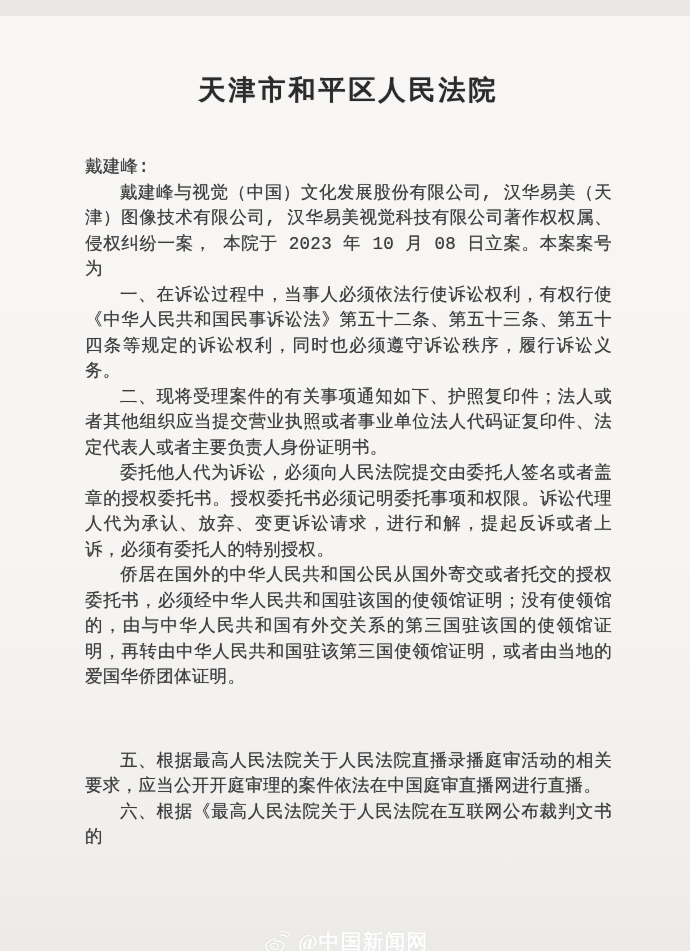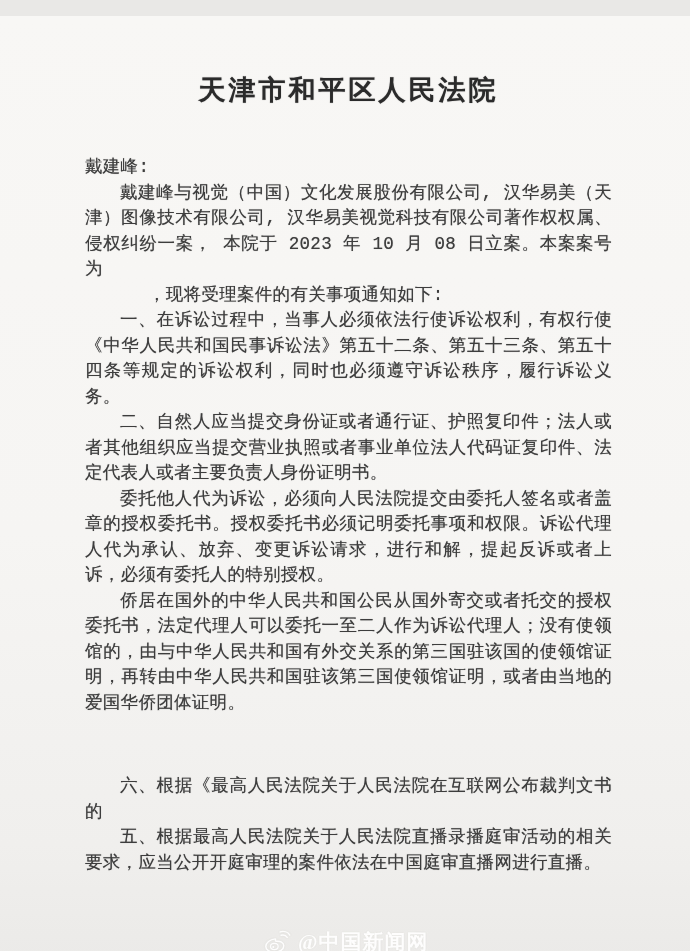--- a/index.html
+++ b/index.html
@@ -68,31 +68,30 @@
 <div class="page">
   <div class="doc">
 
     <div class="title-block">
       <div class="title-line">天津市和平区人民法院</div>
     </div>
 
     <div class="body-text salutation">戴建峰:</div>
 
     <div class="body-text para">戴建峰与视觉（中国）文化发展股份有限公司, 汉华易美（天津）图像技术有限公司, 汉华易美视觉科技有限公司著作权权属、侵权纠纷一案， 本院于 2023 年 10 月 08 日立案。本案案号为</div>
-    <div class="body-text cont-line">，现将受理案件的有关事项通知如下:</div>
 
     <div class="body-text para">一、在诉讼过程中，当事人必须依法行使诉讼权利，有权行使《中华人民共和国民事诉讼法》第五十二条、第五十三条、第五十四条等规定的诉讼权利，同时也必须遵守诉讼秩序，履行诉讼义务。</div>
-    <div class="body-text para">二、自然人应当提交身份证或者通行证、护照复印件；法人或者其他组织应当提交营业执照或者事业单位法人代码证复印件、法定代表人或者主要负责人身份证明书。</div>
+    <div class="body-text para">二、现将受理案件的有关事项通知如下、护照复印件；法人或者其他组织应当提交营业执照或者事业单位法人代码证复印件、法定代表人或者主要负责人身份证明书。</div>
     <div class="body-text para">委托他人代为诉讼，必须向人民法院提交由委托人签名或者盖章的授权委托书。授权委托书必须记明委托事项和权限。诉讼代理人代为承认、放弃、变更诉讼请求，进行和解，提起反诉或者上诉，必须有委托人的特别授权。</div>
-    <div class="body-text para">侨居在国外的中华人民共和国公民从国外寄交或者托交的授权委托书，法定代理人可以委托一至二人作为诉讼代理人；没有使领馆的，由与中华人民共和国有外交关系的第三国驻该国的使领馆证明，再转由中华人民共和国驻该第三国使领馆证明，或者由当地的爱国华侨团体证明。</div>
+    <div class="body-text para">侨居在国外的中华人民共和国公民从国外寄交或者托交的授权委托书，必须经中华人民共和国驻该国的使领馆证明；没有使领馆的，由与中华人民共和国有外交关系的第三国驻该国的使领馆证明，再转由中华人民共和国驻该第三国使领馆证明，或者由当地的爱国华侨团体证明。</div>
 
     <div class="gap-redacted"></div>
 
+    <div class="body-text para">五、根据最高人民法院关于人民法院直播录播庭审活动的相关要求，应当公开开庭审理的案件依法在中国庭审直播网进行直播。</div>
     <div class="body-text para">六、根据《最高人民法院关于人民法院在互联网公布裁判文书的</div>
-    <div class="body-text para">五、根据最高人民法院关于人民法院直播录播庭审活动的相关要求，应当公开开庭审理的案件依法在中国庭审直播网进行直播。</div>
   </div>
 
   <div class="watermark">
     <svg class="wm-icon" viewBox="0 0 30 26" fill="none" xmlns="http://www.w3.org/2000/svg">
       <path d="M12.5 9.5 C6.5 10 2 14 2 18 C2 21.8 6.2 24.5 11.5 24.5 C17.5 24.5 22 21.2 22 17.3 C22 13.8 18 11.5 13.8 12.2 C12.9 12.35 12.4 11.9 12.7 11 C13 10 12.9 9.5 12.5 9.5 Z" stroke="#ffffff" stroke-width="1.6"></path>
       <ellipse cx="11.5" cy="18" rx="4.2" ry="3.4" stroke="#ffffff" stroke-width="1.4"></ellipse>
       <circle cx="10.3" cy="18.6" r="1.1" fill="#ffffff"></circle>
       <path d="M19 5.5 C21.5 4.8 24.3 5.6 25.8 7.8" stroke="#ffffff" stroke-width="1.6" stroke-linecap="round"></path>
       <path d="M18 1.8 C22 0.6 26.5 1.9 28.6 5.3" stroke="#ffffff" stroke-width="1.6" stroke-linecap="round"></path>
     </svg>

